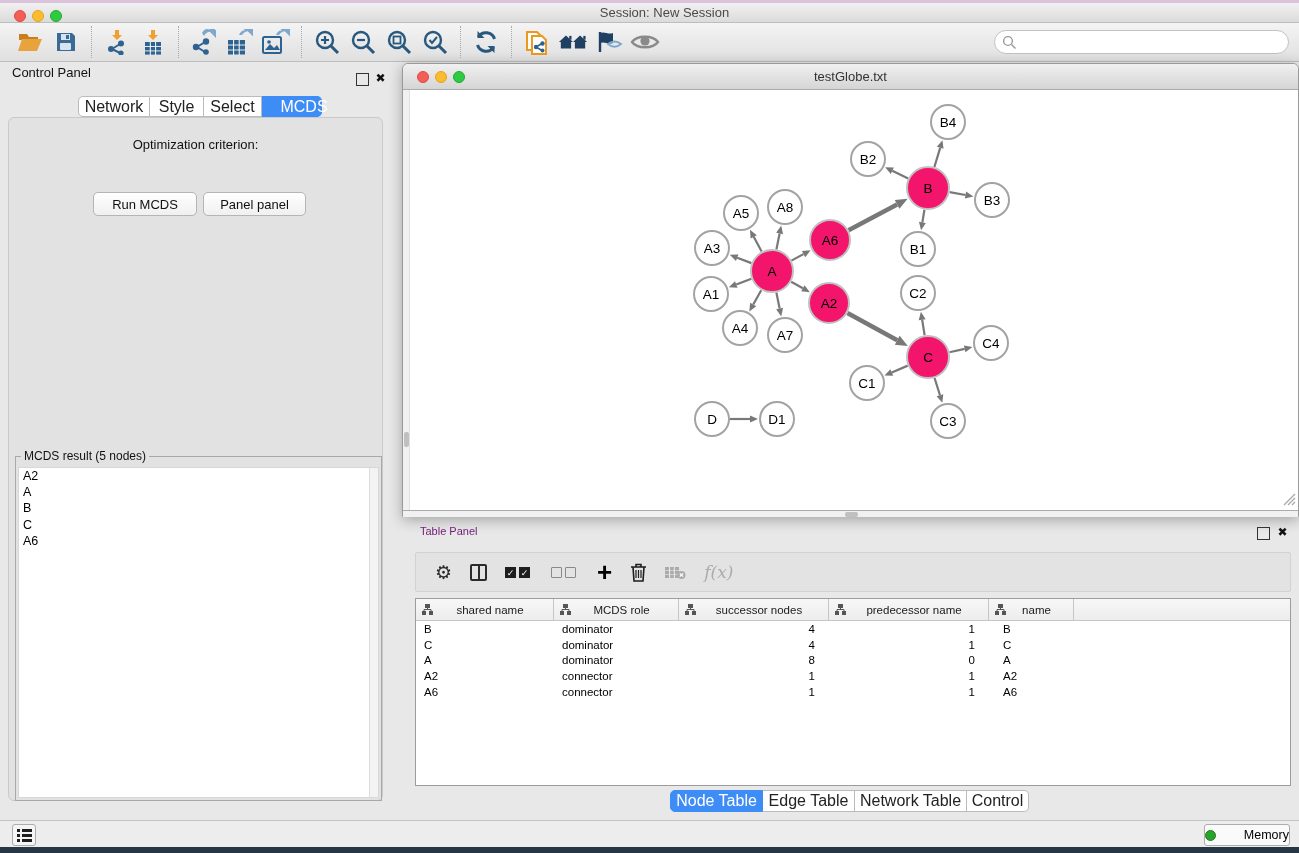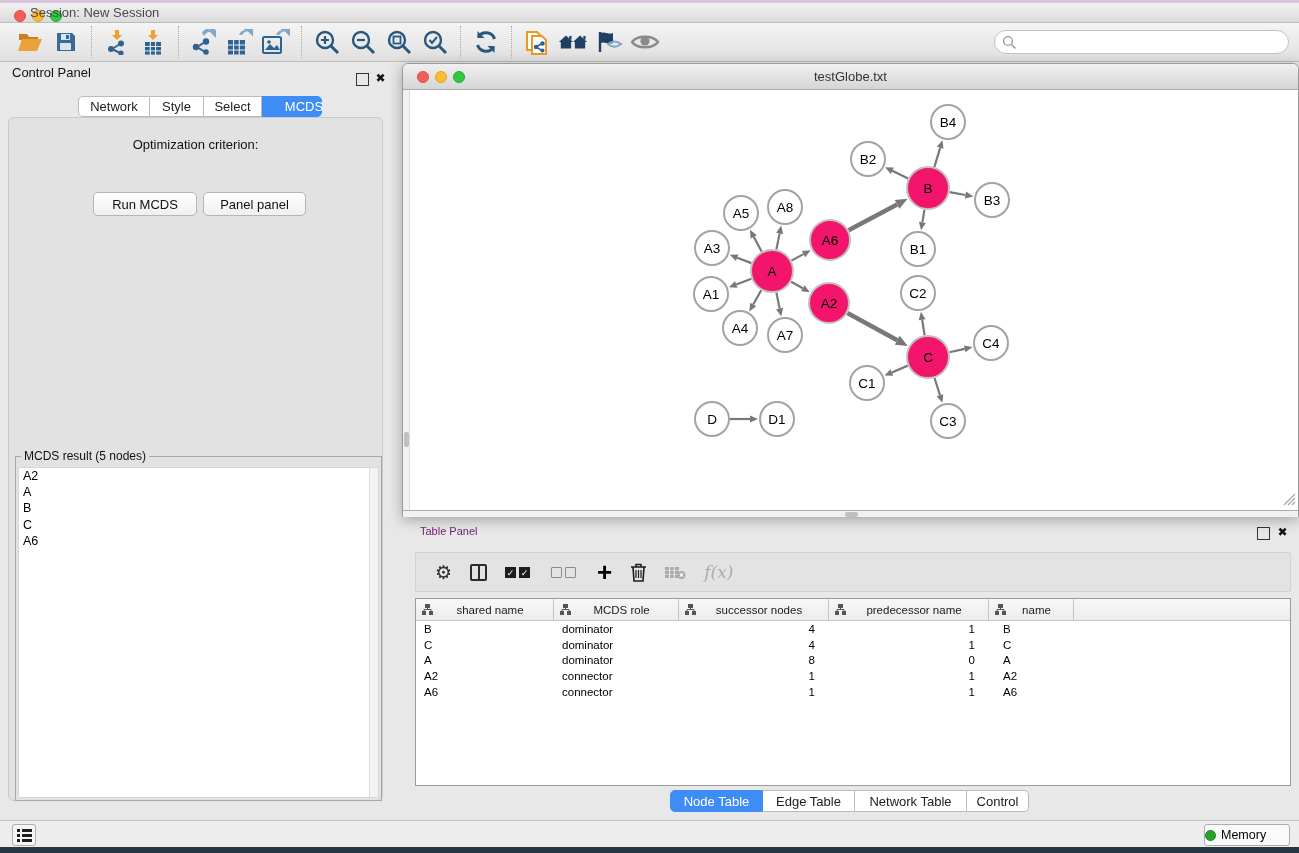--- a/index.html
+++ b/index.html
@@ -3,42 +3,42 @@
 <meta charset="utf-8">
 <style>
   html,body{margin:0;padding:0;background:#555;}
   *{box-sizing:border-box;}
   .screen{position:relative;width:1299px;height:853px;background:#E8E8E8;overflow:hidden;
           font-family:"Liberation Sans","DejaVu Sans",sans-serif;color:#222;}
   
   .top-strip{position:absolute;left:0;top:0;width:1299px;height:3px;background:#DCC3DC;}
   .main-titlebar{position:absolute;left:0;top:3px;width:1299px;height:20px;
      background:linear-gradient(#F1F1F1,#DBDBDB);border-bottom:1px solid #BDBDBD;}
-  .main-title{position:absolute;left:0;top:0;width:100%;font-size:13px;
+  .main-title{position:absolute;left:0;top:0;width:100%;text-align:center;font-size:13px;
      line-height:20px;color:#4A4A4A;padding-left:30px;}
   .light{position:absolute;top:7px;width:12px;height:12px;border-radius:50%;}
   .light.red{background:#F35F57;border:1px solid #DE4A43;}
   .light.yellow{background:#FBBC2E;border:1px solid #E0A422;}
   .light.green{background:#2ECB41;border:1px solid #26A835;}
   .toolbar{position:absolute;left:0;top:23px;width:1299px;height:39px;
      background:linear-gradient(#F4F4F4,#E0E0E0);border-bottom:1px solid #BEBEBE;
      display:flex;align-items:center;padding-left:12px;}
   .tb-icon{width:30px;height:28px;display:flex;align-items:center;justify-content:center;margin:0 3px;}
   .tb-sep{width:1px;height:32px;margin:0 7px;border-left:1px dotted #A9A9A9;}
   .search-box{position:absolute;right:10px;top:7px;width:295px;height:24px;background:#fff;
      border:1px solid #C2C2C2;border-radius:12px;display:flex;align-items:center;padding-left:7px;}
   .search-box input{border:none;outline:none;flex:1;font-size:12px;background:transparent;
      font-family:"Liberation Sans",sans-serif;}
   
   .cp-title{position:absolute;left:12px;top:65px;font-size:13px;color:#111;}
   .panel-float,.panel-close{position:absolute;width:13px;height:13px;font-size:12px;line-height:13px;
      text-align:center;color:#111;}
   .panel-float{border:1.5px solid #333;}
   .cp-tabs{position:absolute;left:78px;top:96px;height:21px;display:flex;}
-  .seg-tab{border:1px solid #BBB;border-left:none;background:#fff;font-size:13px;color:#222;
+  .seg-tab{border:1px solid #BBB;border-left:none;background:#fff;font-size:16px;color:#222;
      display:flex;align-items:center;justify-content:center;}
   .seg-tab:first-child{border-left:1px solid #BBB;border-radius:5px 0 0 5px;}
   .seg-tab:last-child{border-radius:0 5px 5px 0;}
   .seg-tab.active{background:#3E8CF5;border-color:#3E8CF5;color:#fff;}
   .cp-panel{position:absolute;left:8px;top:117px;width:375px;height:684px;background:#E2E2E2;
      border:1px solid #C9C9C9;border-radius:6px;}
   .opt-label{position:absolute;left:0;top:19px;width:100%;text-align:center;font-size:13px;color:#111;}
   .cp-select{position:absolute;left:34px;top:40px;width:313px;height:24px;background:#fff;
      border:1px solid #B5B5B5;border-radius:5px;font-size:13px;line-height:22px;padding-left:8px;
      color:#111;}
@@ -89,21 +89,21 @@
   .th .th-label{flex:1;text-align:center;padding-right:10px;}
   .tr{display:flex;height:15.8px;align-items:center;}
   .td{font-size:11.5px;color:#000;white-space:nowrap;overflow:hidden;}
   .tp-tabs{position:absolute;left:670px;top:790px;height:22px;display:flex;font-size:12.5px;}
   
   .status-bar{position:absolute;left:0;top:820px;width:1299px;height:27px;background:#EDEDED;
      border-top:1px solid #C3C3C3;}
   .list-btn{position:absolute;left:12px;top:3px;width:24px;height:22px;background:#F5F5F5;
      border:1px solid #ADADAD;border-radius:3px;display:flex;align-items:center;justify-content:center;}
   .memory-btn{position:absolute;right:9px;top:3px;width:86px;height:22px;background:#FAFAFA;
-     border:1px solid #ADADAD;border-radius:3px;display:flex;align-items:center;justify-content:flex-start;
+     border:1px solid #ADADAD;border-radius:3px;display:flex;align-items:center;justify-content:space-between;
      font-size:12.5px;color:#000;}
   .mem-dot{width:11px;height:11px;border-radius:50%;background:#28A428;border:1px solid #1E7E1E;margin-right:5px;}
   .bottom-strip{position:absolute;left:0;top:847px;width:1299px;height:6px;background:#273645;}
 </style>
 </head>
 <body>
 
 <div class="screen">
 
   <div class="top-strip"></div>

